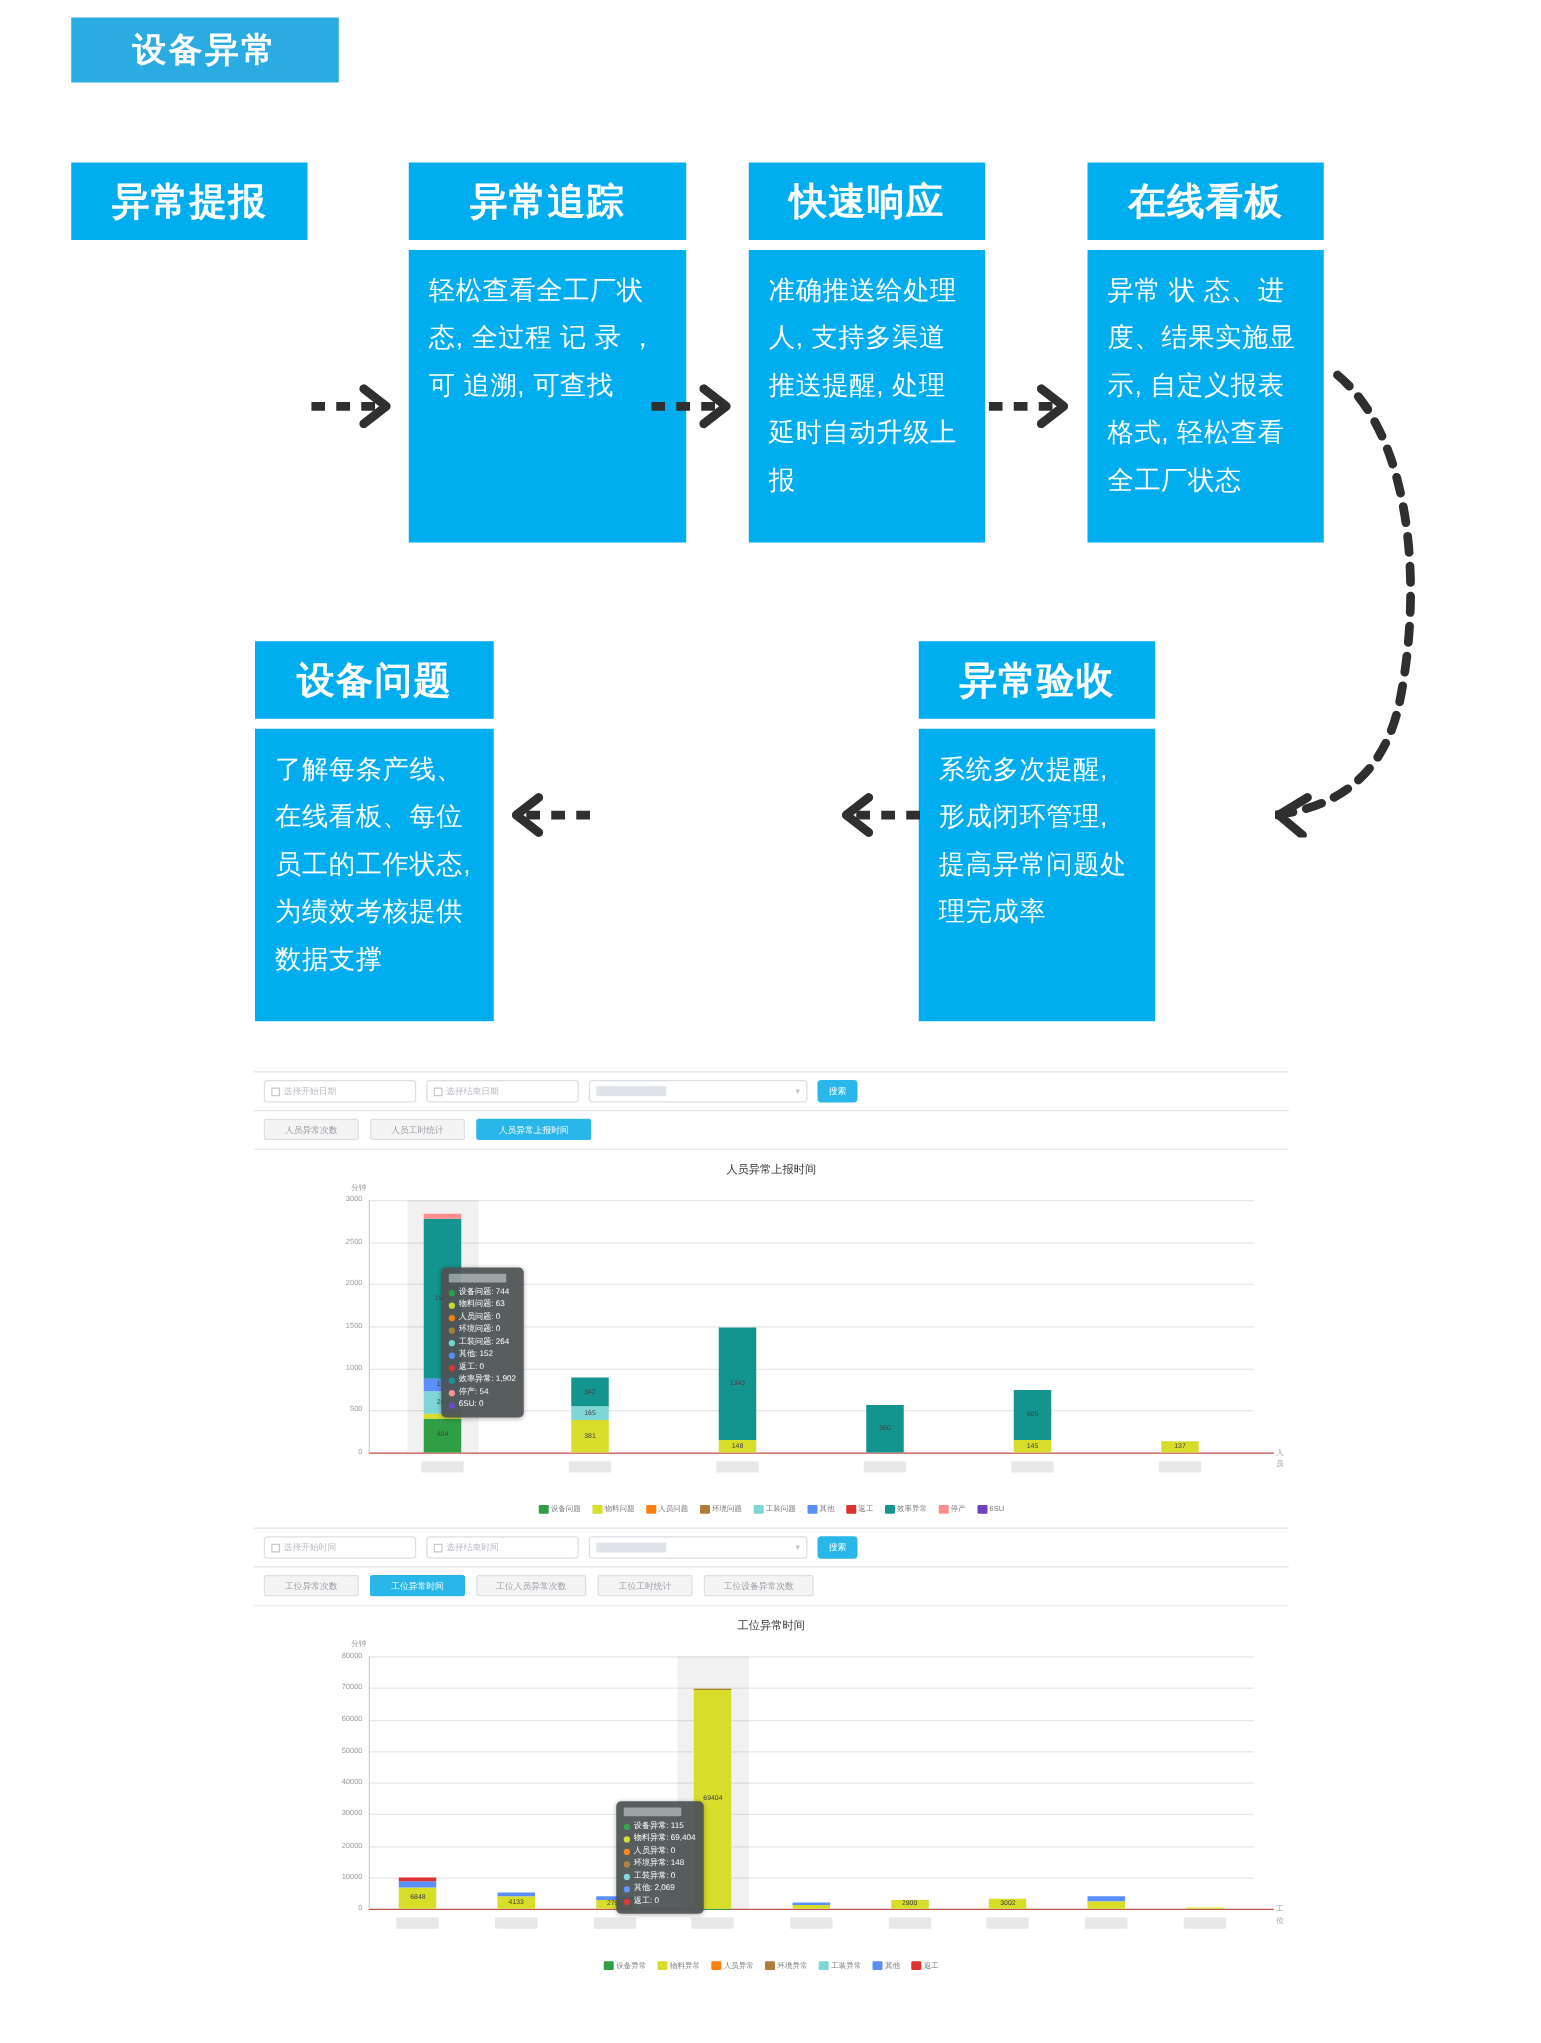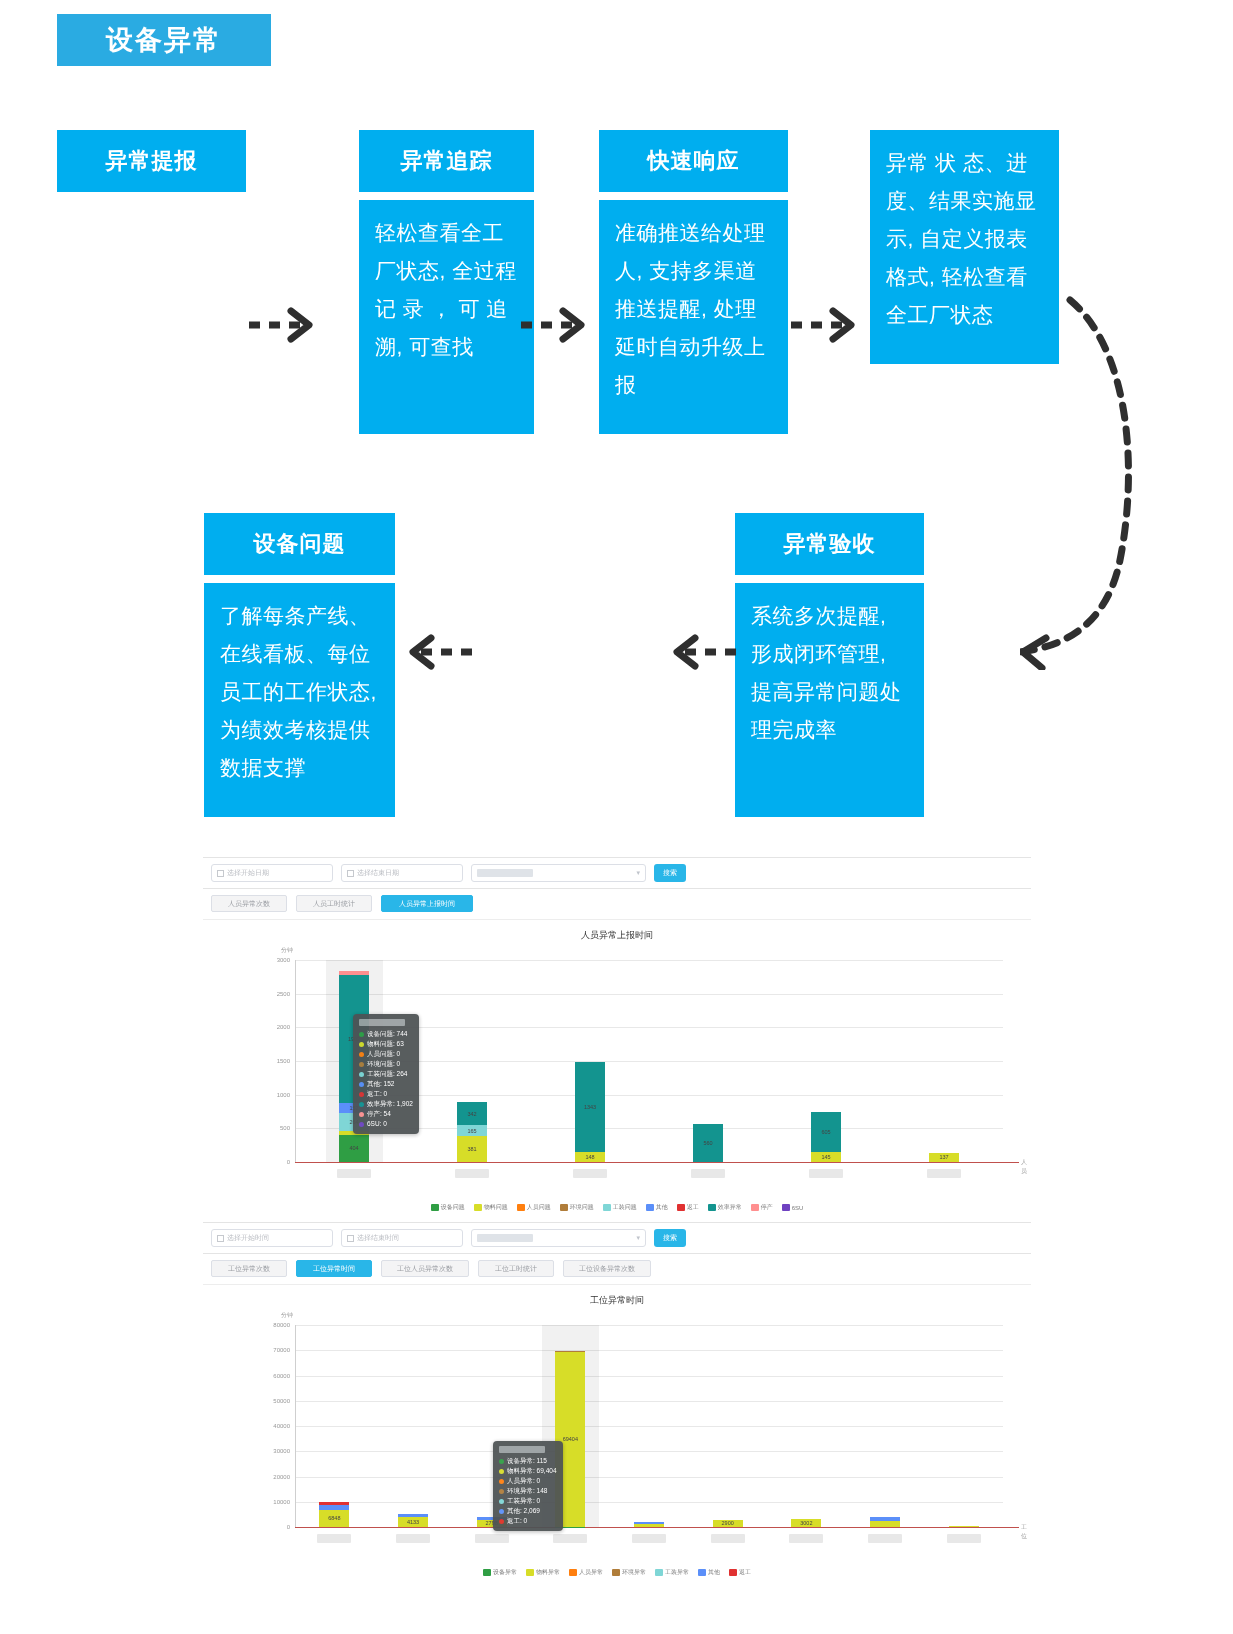--- a/index.html
+++ b/index.html
@@ -19,34 +19,34 @@
     background:#2aabe2;
     color:#fff; font-size:27px; font-weight:bold;
     display:flex; align-items:center; justify-content:center;
     letter-spacing:2px;
   }
 
   
   .flow-col{ position:absolute; }
   .flow-head{
     background:#00aeef; color:#fff;
-    font-size:22px; font-weight:bold;
+    font-size:30px; font-weight:bold;
     display:flex; align-items:center; justify-content:center;
     height:62px; letter-spacing:1px;
   }
   .flow-body{
     background:#00aeef; color:#fff;
     font-size:21px; line-height:38px;
     padding:14px 16px 10px 16px;
     letter-spacing:0.5px;
   }
 
   
   #col1{ left:57px;  top:130px;  width:189px; }
-  #col2{ left:327px; top:130px;  width:175px;margin-left:32px; }
+  #col2{ left:327px; top:130px;  width:222px; }
   #col3{ left:599px; top:130px;  width:189px; }
   #col4{ left:870px; top:130px;  width:189px; }
   #col1 .flow-body,#col2 .flow-body,#col3 .flow-body,#col4 .flow-body{ height:234px; }
   #col1 .flow-head,#col2 .flow-head,#col3 .flow-head,#col4 .flow-head{ margin-bottom:8px; }
 
   
   #col5{ left:204px; top:513px; width:191px; }
   #col6{ left:468px; top:513px; width:191px; }
   #col7{ left:735px; top:513px; width:189px; }
   #col5 .flow-body,#col6 .flow-body,#col7 .flow-body{ height:234px; }
@@ -125,20 +125,21 @@
 </div>
 <div class="flow-col" id="col2">
   <div class="flow-head">异常追踪</div>
   <div class="flow-body">轻松查看全工厂状态, 全过程 记 录 ， 可 追溯, 可查找</div>
 </div>
 <div class="flow-col" id="col3">
   <div class="flow-head">快速响应</div>
   <div class="flow-body">准确推送给处理人, 支持多渠道推送提醒, 处理延时自动升级上报</div>
 </div>
 <div class="flow-col" id="col4">
+  <div class="flow-head">在线看板</div>
   <div class="flow-body">异常 状 态、进度、结果实施显示, 自定义报表格式, 轻松查看全工厂状态</div>
 </div>
 
 <div class="flow-col" id="col5">
   <div class="flow-head">设备问题</div>
   <div class="flow-body">了解每条产线、在线看板、每位员工的工作状态, 为绩效考核提供数据支撑</div>
 </div>
 <div class="flow-col" id="col6">
 </div>
 <div class="flow-col" id="col7">

